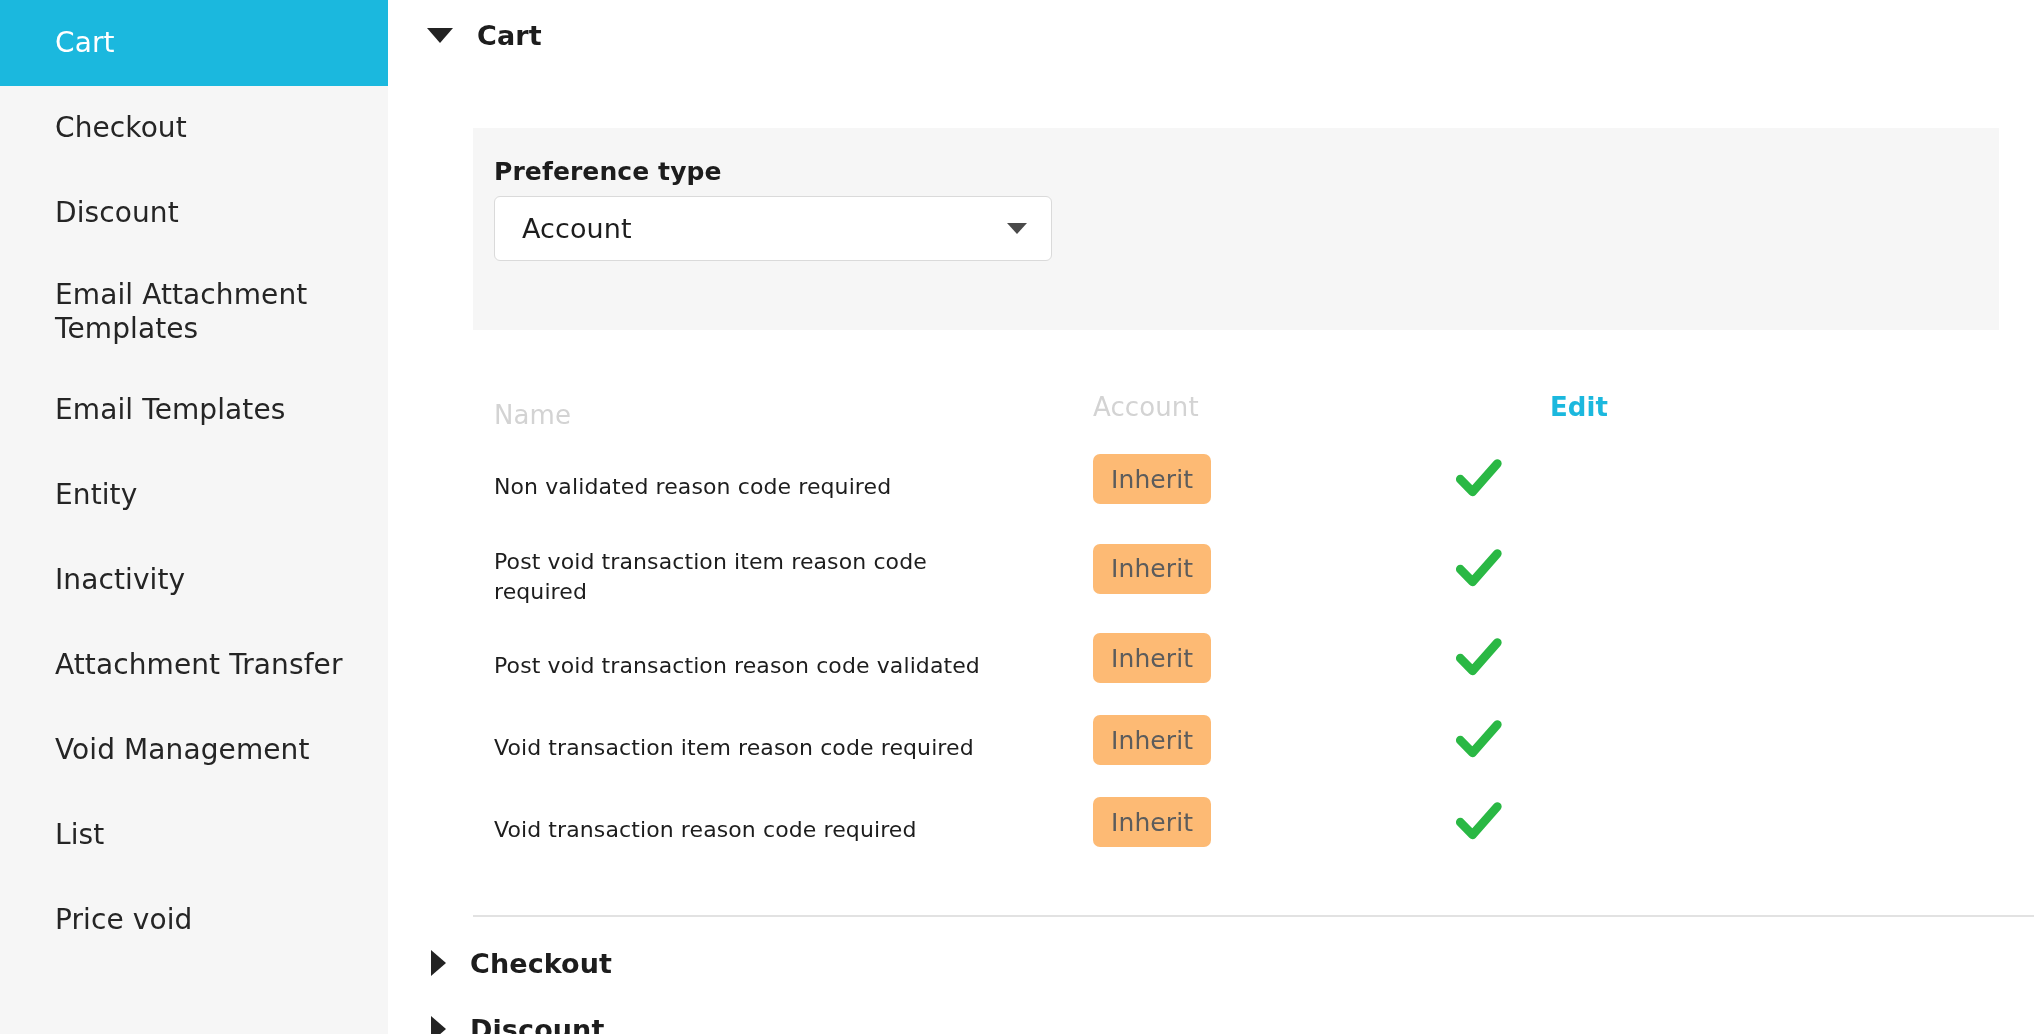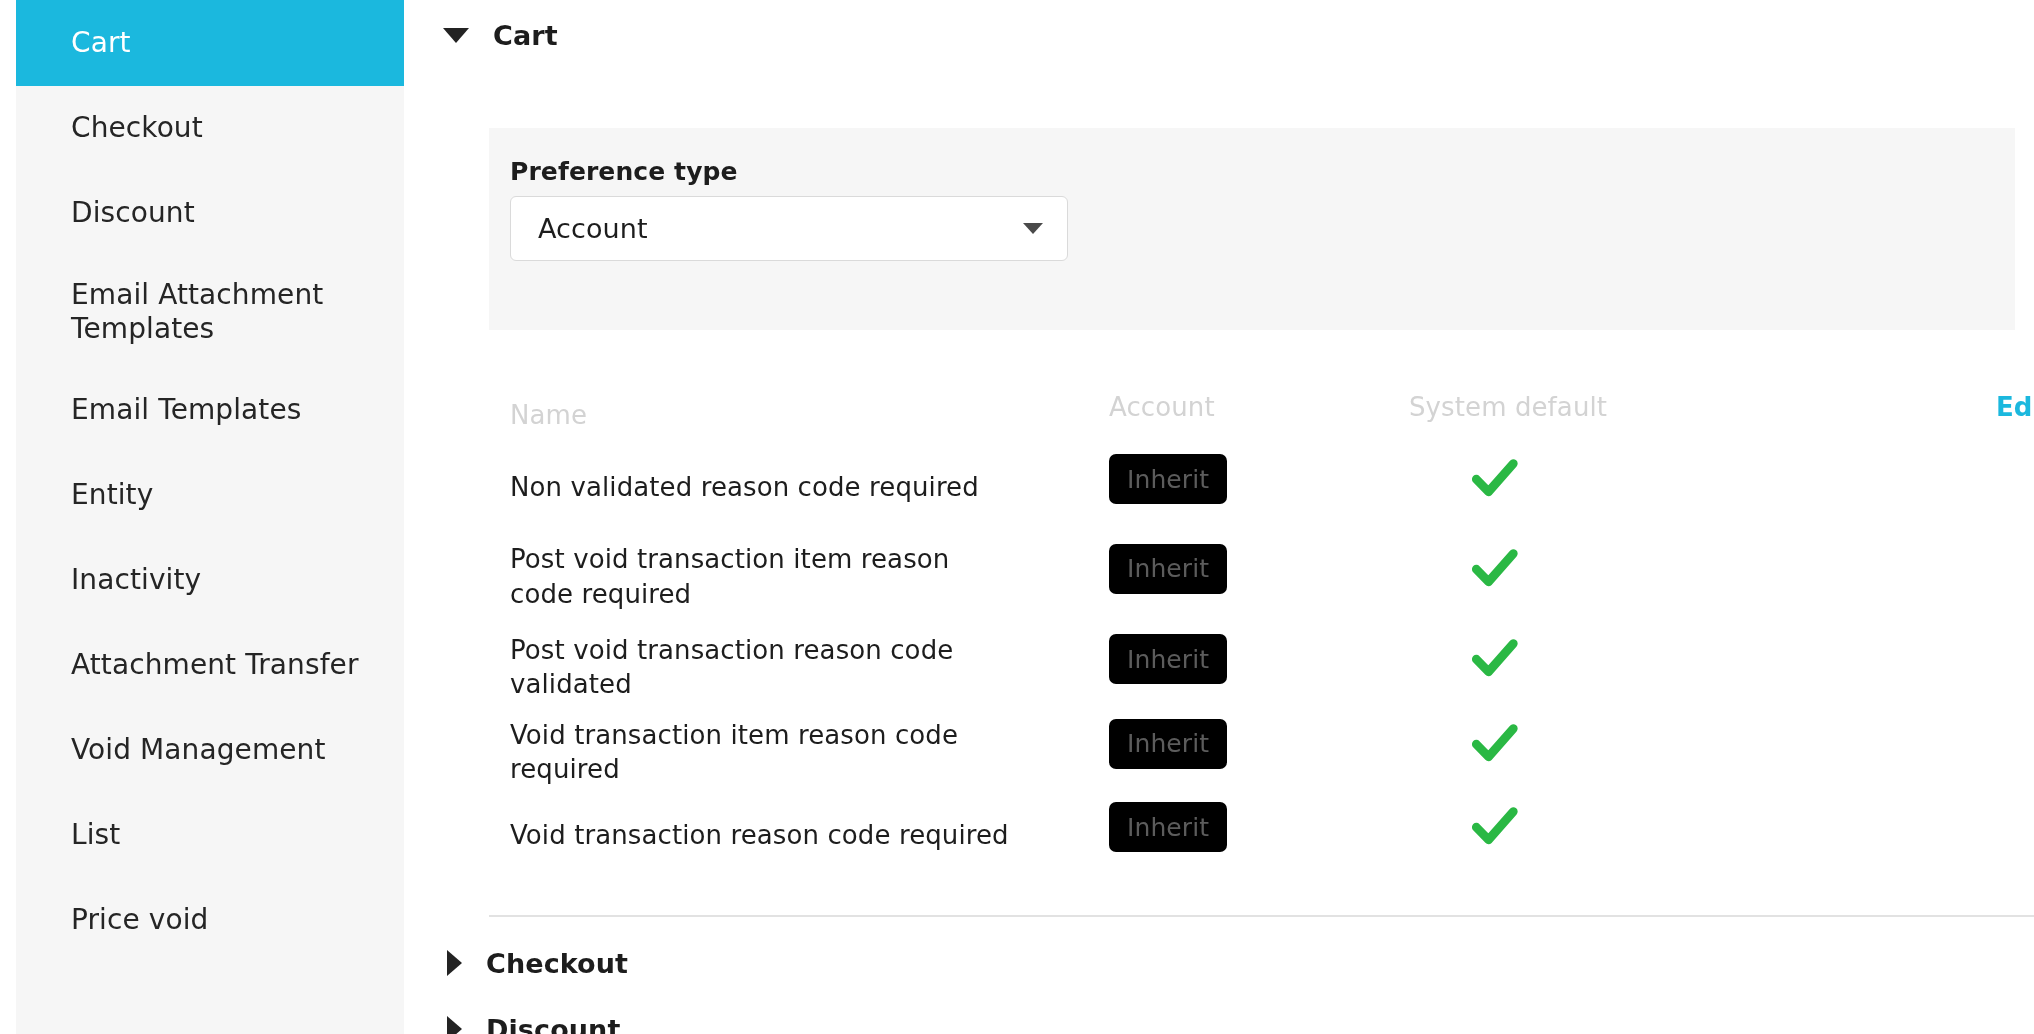--- a/index.html
+++ b/index.html
@@ -12,21 +12,20 @@
     background: #ffffff;
     font-family: "DejaVu Sans", "Liberation Sans", sans-serif;
   }
 
   #app {
     position: relative;
     width: 2034px;
     height: 1034px;
     display: flex;
     background: #ffffff;
-    padding-left: 16px;
   }
 
   
   .sidebar {
     width: 388px;
     min-width: 388px;
     height: 1034px;
     background: #f6f6f6;
     overflow: hidden;
     padding: 0;
@@ -168,34 +167,34 @@
     font-size: 26px;
     color: #1bb8de;
     font-weight: bold;
     cursor: pointer;
     letter-spacing: 0.1px;
   }
 
   .t-body-row { min-height: 82px; }
   .t-body-row.tall { min-height: 97px; }
   .cell-name {
-    font-size: 26px;
+    font-size: 22px;
     color: #1d1d1d;
     line-height: 1.32;
     letter-spacing: 0.1px;
     max-width: 500px;
   }
   .badge {
     display: inline-flex;
     align-items: center;
     justify-content: center;
     min-width: 118px;
     height: 50px;
     padding: 0 18px;
-    background: #000000;
+    background: #fdba74;
     border-radius: 7px;
     font-size: 25px;
     color: #5c5c5c;
     letter-spacing: 0.1px;
     cursor: pointer;
   }
   .check {
     display: block;
     width: 46px;
     height: 40px;
@@ -277,21 +276,20 @@
       <div class="pref-select">
         <span class="value">Account</span>
         <span class="caret"></span>
       </div>
     </div>
 
     <div class="table">
       <div class="t-row t-head">
         <div class="col-name">Name</div>
         <div class="col-acct">Account</div>
-        <div class="col-sysdef">System default</div>
         <div class="col-edit">
           <span class="edit-link">Edit</span>
         </div>
       </div>
       <div id="table-body">
           <div class="t-row t-body-row">
             <div class="col-name">
               <div class="cell-name">Non validated reason code required</div>
             </div>
             <div class="col-acct"><span class="badge">Inherit</span></div>

